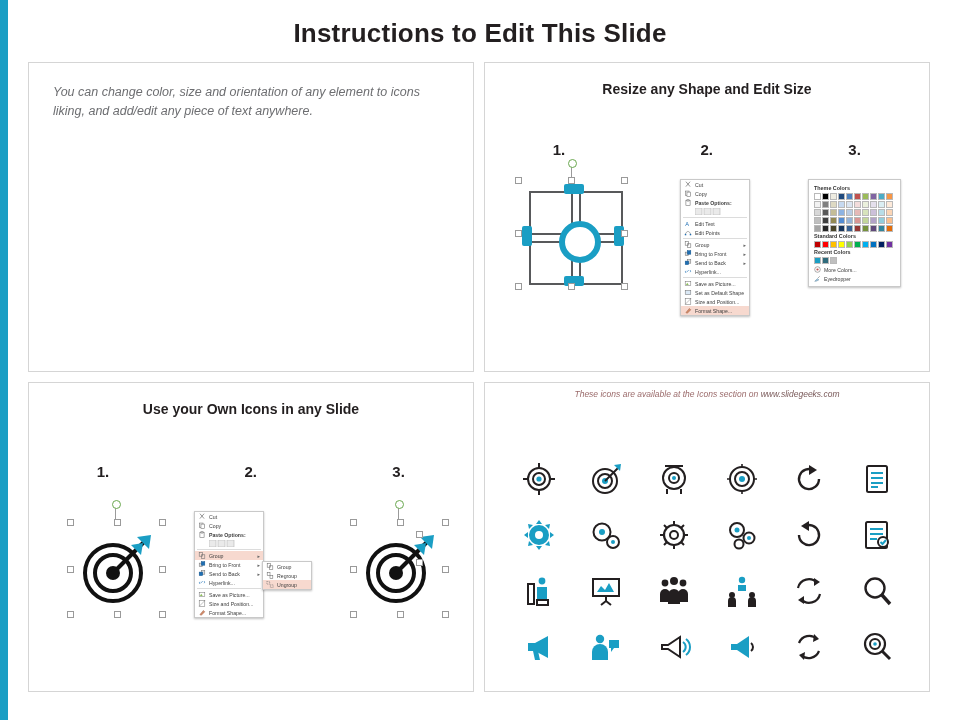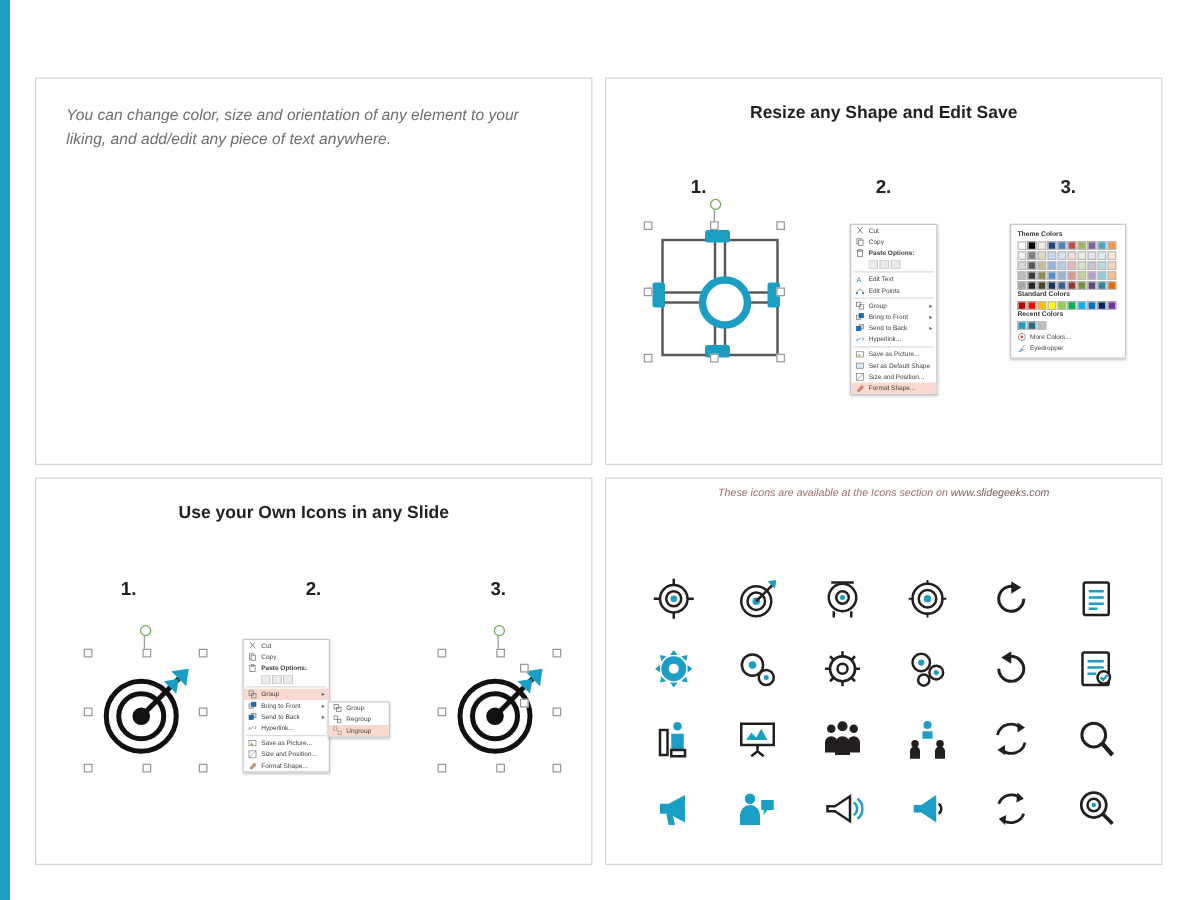--- a/index.html
+++ b/index.html
@@ -82,27 +82,28 @@
   .dart-box{position:absolute;}
   .dart-handle{position:absolute;width:5px;height:5px;border:1px solid #9a9a9a;background:#fff;}
 </style>
 </head>
 <body>
 
 <div class="slide">
 
   <div class="left-bar"></div>
 
+  <div class="page-title">Instructions to Edit This Slide</div>
 
   <div class="panel p1">
-    <div class="body-text second">You can change color, size and orientation of any element to your liking, and add/edit any piece of text anywhere.</div>
+    <div class="body-text second">You can change color, size and orientation of any element to icons liking, and add/edit any piece of text anywhere.</div>
   </div>
 
   <div class="panel p2">
-    <div class="panel-title">Resize any Shape and Edit Save</div>
+    <div class="panel-title">Resize any Shape and Edit Size</div>
 
     <div class="numbers" style="top:78px;left:0;">
       <div class="num" style="width:33.3%;">1.</div>
       <div class="num" style="width:33.3%;">2.</div>
       <div class="num" style="width:33.3%;">3.</div>
     </div>
 
     <div class="shape-demo">
       <div class="sq tl"></div>
       <div class="sq tr"></div>

